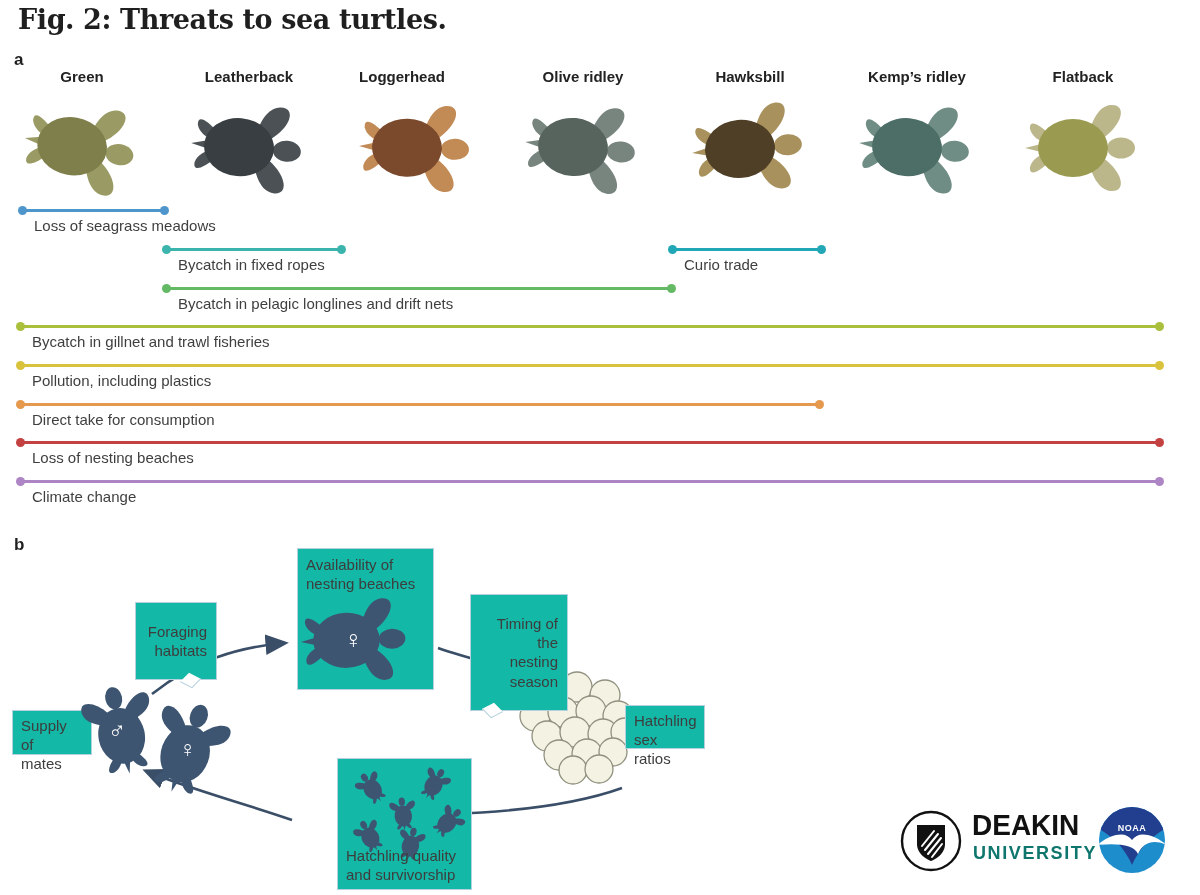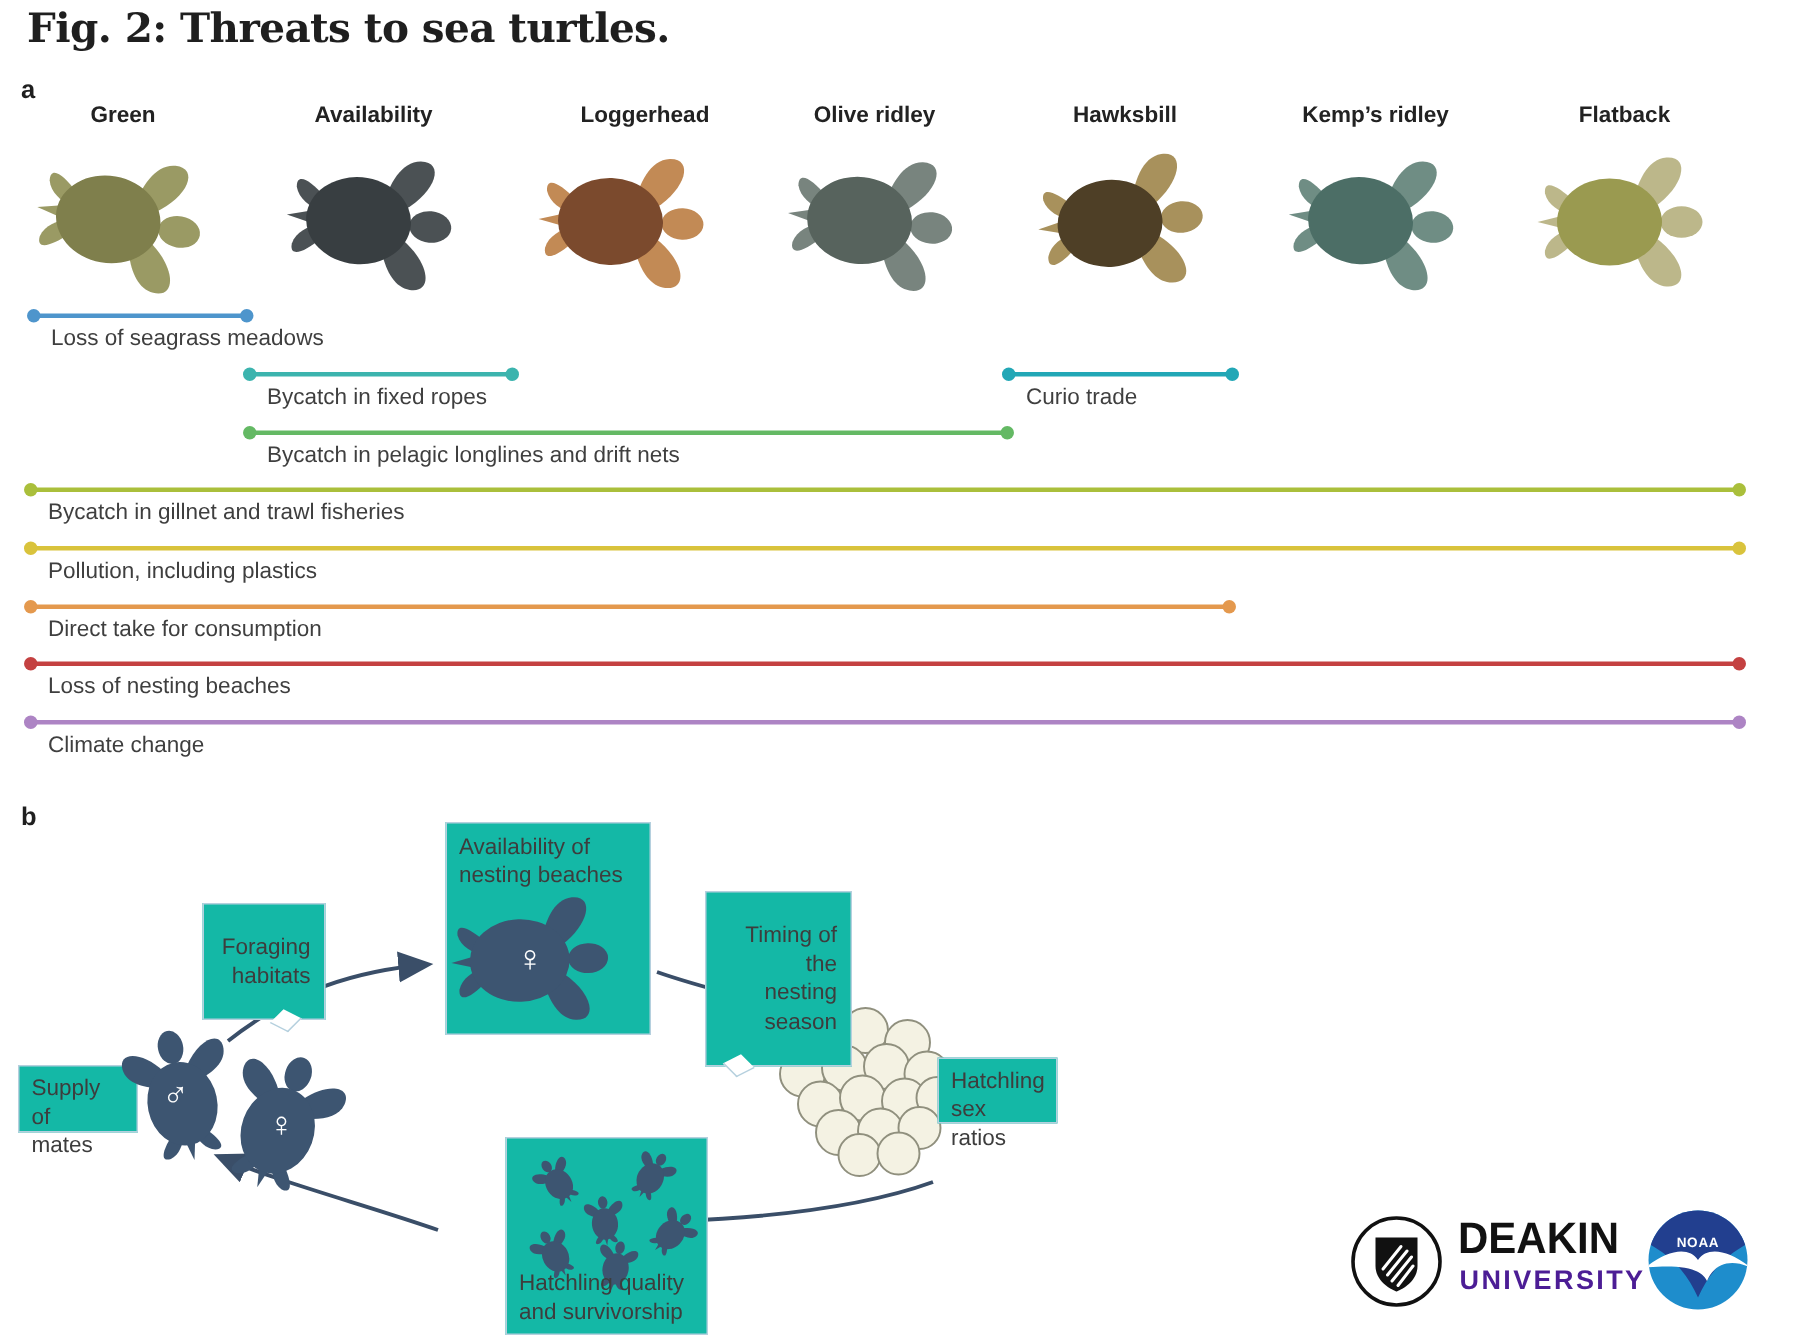--- a/index.html
+++ b/index.html
@@ -46,21 +46,21 @@
   .hatchling{position:absolute;width:30px;height:36px;}
   .hatchling svg{width:100%;height:100%;}
 
   #arrow-layer{position:absolute;left:0;top:0;width:1200px;height:895px;z-index:3;pointer-events:none;}
   #egg-layer{position:absolute;left:515px;top:670px;z-index:2;}
 
   #deakin-logo{position:absolute;left:898px;top:806px;}
   #deakin-line1{position:absolute;left:972px;top:810px;font-size:28px;font-weight:800;
                 letter-spacing:0px;color:#111;transform:scaleY(1.05);}
   #deakin-line2{position:absolute;left:973px;top:843px;font-size:18px;font-weight:700;
-                letter-spacing:1.6px;color:#4c1d95;}
+                letter-spacing:1.6px;color:#0f766e;}
   #noaa-logo{position:absolute;left:1097px;top:805px;}
 </style>
 </head>
 <body>
 
 <div id="canvas">
 
   <svg width="0" height="0" style="position:absolute">
     <defs>
       <symbol id="sea-turtle" viewBox="0 0 100 120">
@@ -73,22 +73,22 @@
         <ellipse cx="50" cy="70" rx="29" ry="35" fill="var(--shell,#3d5571)"></ellipse>
       </symbol>
     </defs>
   </svg>
 
   <div class="fig-title">Fig. 2: Threats to sea turtles.</div>
   <div class="panel-label" id="panel-a-label">a</div>
   <div class="panel-label" id="panel-b-label">b</div>
 
   <div class="species-header" style="left: 82px;">Green</div>
-  <div class="species-header" style="left: 249px;">Availability</div>
-  <div class="species-header" style="left: 430px;">Loggerhead</div>
+  <div class="species-header" style="left: 249px;">Leatherback</div>
+  <div class="species-header" style="left: 402px;">Loggerhead</div>
   <div class="species-header" style="left: 583px;">Olive ridley</div>
   <div class="species-header" style="left: 750px;">Hawksbill</div>
   <div class="species-header" style="left: 917px;">Kemp’s ridley</div>
   <div class="species-header" style="left: 1083px;">Flatback</div>
 
   <div class="species-turtle" style="left: 32px; transform: rotate(100deg); --limb: #9a9a64; --shell: #7f7f4c;"><svg>
         <use href="#sea-turtle"></use>
       </svg></div>
   <div class="species-turtle" style="left: 199px; transform: rotate(95deg); --limb: #4b5154; --shell: #383e41;"><svg>
         <use href="#sea-turtle"></use>

